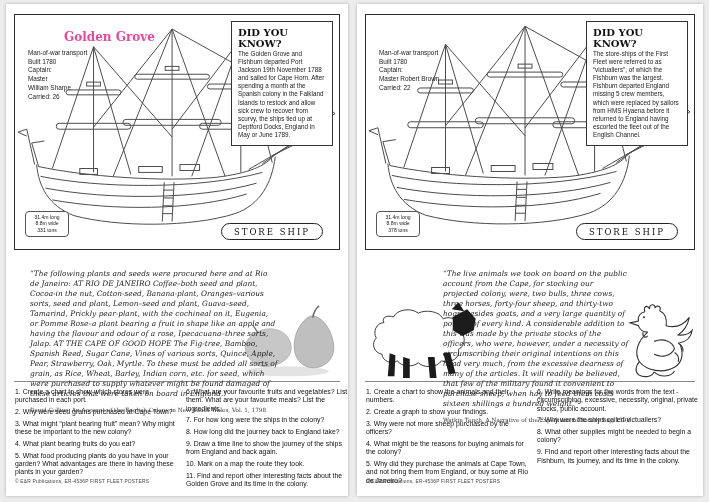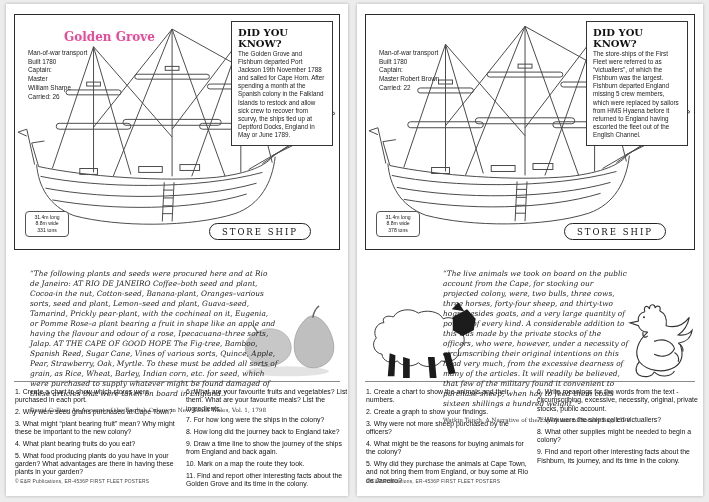--- a/index.html
+++ b/index.html
@@ -23,21 +23,21 @@
               font-size:6.4px;line-height:8.7px;white-space:pre-line;color:#222;}
   .dyk{position:absolute;top:6px;right:6px;width:88px;z-index:5;
        border:1px solid #333;background:#fff;padding:5px 6px 6px;}
   .dyk-h{font-family:"DejaVu Serif",serif;font-weight:700;font-size:10px;
          margin:0 0 1px;color:#111;}
   .dyk-b{font-size:6.3px;line-height:8.1px;color:#222;}
   .dims{position:absolute;left:10px;bottom:12px;width:40px;z-index:5;
         border:1px solid #555;border-radius:4px;background:#fff;
         font-size:5.1px;line-height:6.8px;text-align:center;padding:2px 1px;
         white-space:pre-line;color:#222;}
-  .badge{position:absolute;right:28px;bottom:9px;z-index:5;
+  .badge{position:absolute;right:16px;bottom:9px;z-index:5;
          border:1.3px solid #222;border-radius:9px;background:#fff;
          padding:2.5px 12px;font-family:"DejaVu Serif",serif;font-size:8.5px;
          letter-spacing:2px;color:#111;}
 
   
   .quote-wrap{position:absolute;left:8px;right:8px;top:252px;height:124px;}
   .quote{font-family:"DejaVu Serif",serif;font-style:italic;font-size:7.4px;
          line-height:10px;color:#1d1d1d;position:relative;z-index:2;}
   .quote.left-q{padding:6px 62px 0 16px;}
   .quote.right-q{padding:6px 64px 0 78px;}

